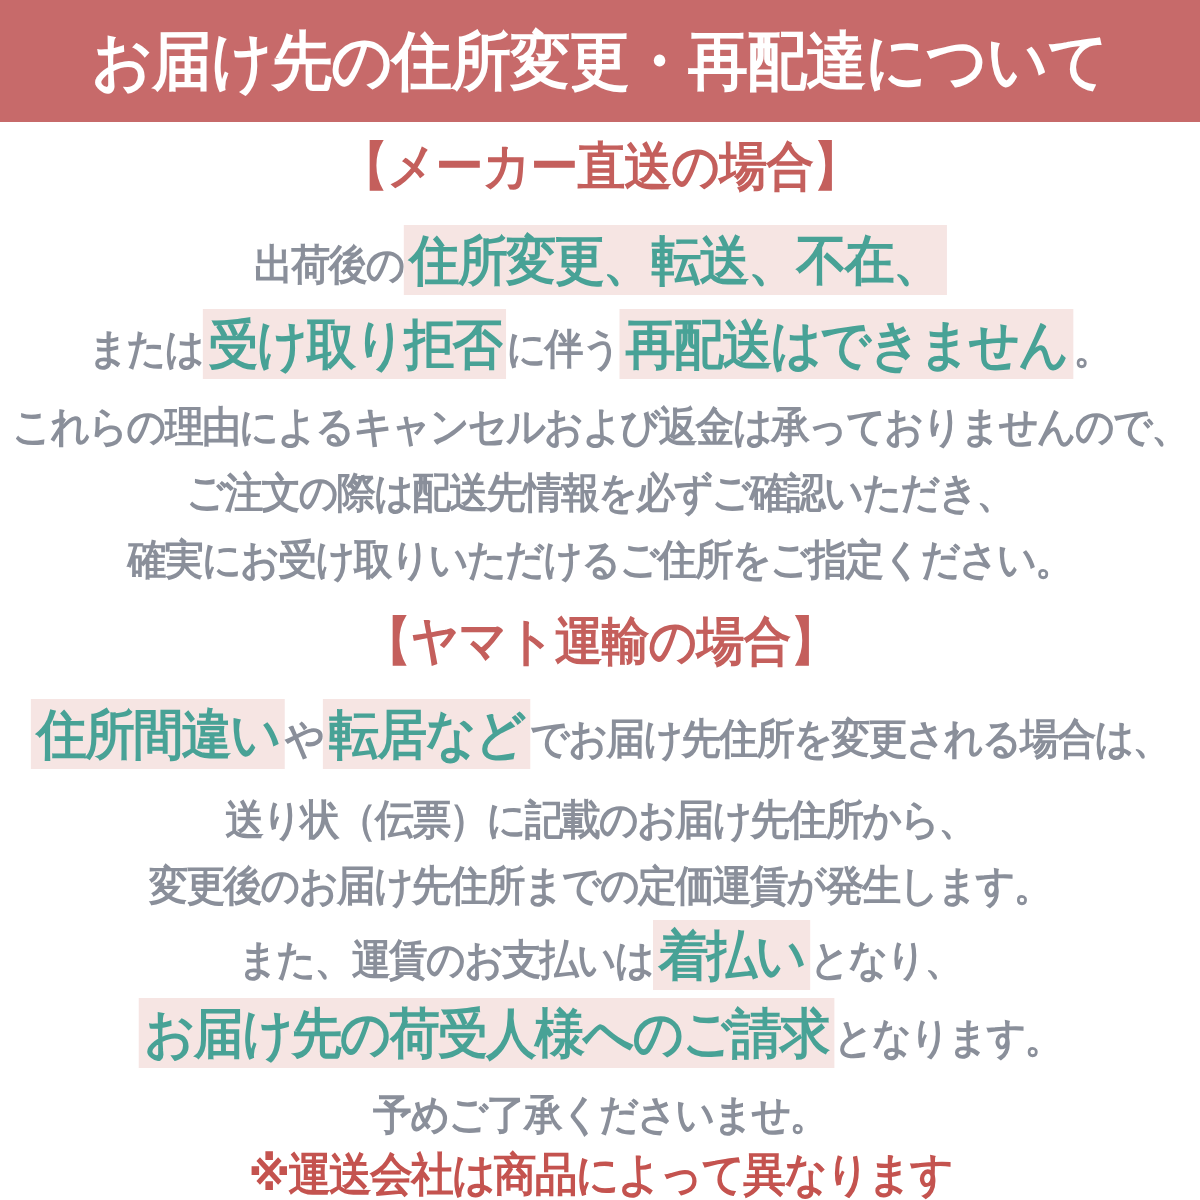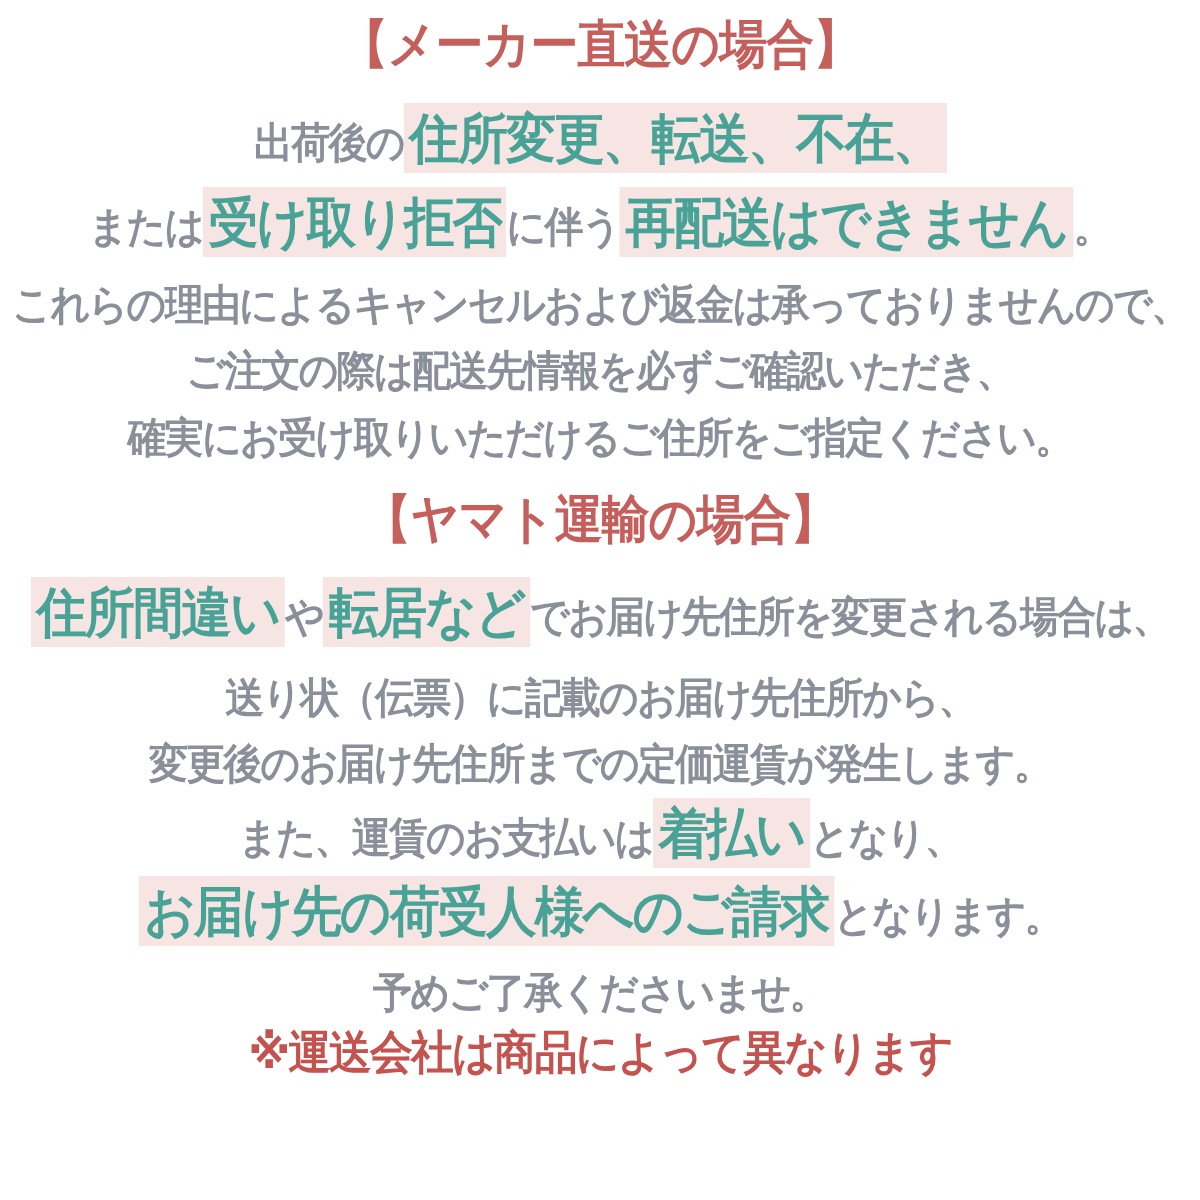--- a/index.html
+++ b/index.html
@@ -83,20 +83,23 @@
   .mt24 { margin-top: 24px; }
   .mt26 { margin-top: 26px; }
   .mt28 { margin-top: 28px; }
   .mt30 { margin-top: 30px; }
 </style>
 </head>
 <body>
 
 <div class="page">
 
+  <header class="banner">
+    <div class="banner-title">お届け先の住所変更・再配達について</div>
+  </header>
 
   <h2 class="heading mt16">【メーカー直送の場合】</h2>
 
   <div class="line mt30"><span class="plain">出荷後の</span><span class="hl">住所変更、転送、不在、</span></div>
 
   <div class="line mt14"><span class="plain">または</span><span class="hl">受け取り拒否</span><span class="plain">に伴う</span><span class="hl">再配送はできません</span><span class="plain">。</span></div>
 
   <div class="line mt20"><span class="plain">これらの理由によるキャンセルおよび返金は承っておりませんので、</span></div>
 
   <div class="line mt12"><span class="plain">ご注文の際は配送先情報を必ずご確認いただき、</span></div>

